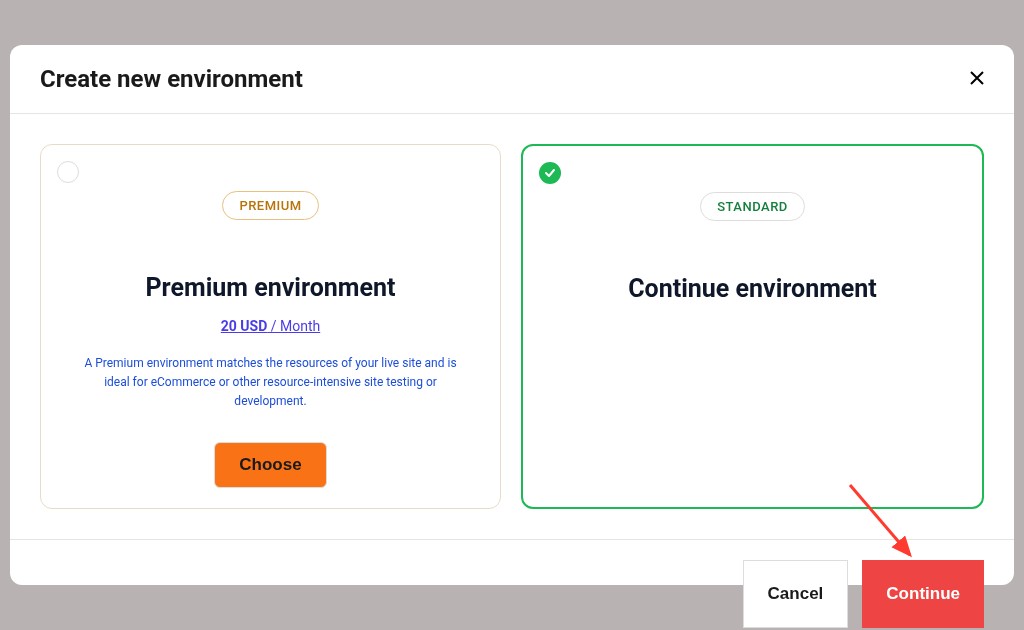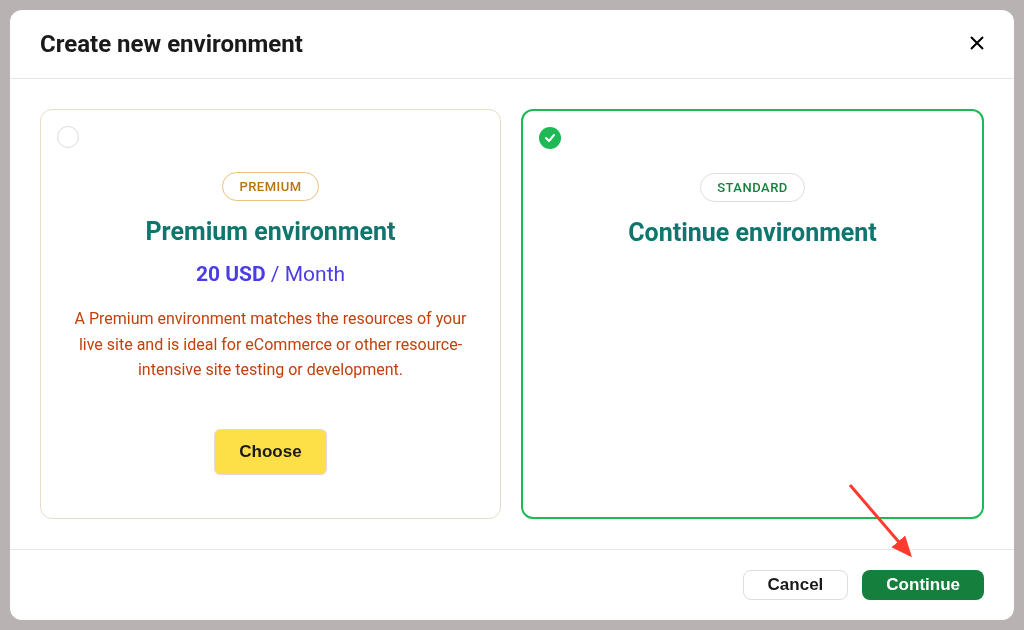--- a/index.html
+++ b/index.html
@@ -10,21 +10,21 @@
       height: 630px;
       display: flex;
       align-items: center;
       justify-content: center;
       position: relative;
     }
     .modal {
       background: #fff;
       border-radius: 12px;
       width: 1004px;
-      height: 610px;
+      height: 540px;
       display: flex;
       flex-direction: column;
       position: relative;
     }
     .modal-header {
       display: flex;
       justify-content: space-between;
       align-items: center;
       padding: 20px 30px;
       border-bottom: 1px solid #e5e5e5;
@@ -82,85 +82,87 @@
       width: 12px;
       height: 12px;
     }
     .badge {
       display: inline-block;
       padding: 6px 16px;
       border-radius: 20px;
       font-size: 13px;
       font-weight: 500;
       letter-spacing: 0.5px;
-      margin-top: 42px;
+      margin-top: 26px;
       margin-bottom: 16px;
     }
     .badge.premium {
       border: 1px solid #e8c080;
       color: #b8730a;
     }
     .badge.standard {
       border: 1px solid #ddd;
       color: #15803d;
     }
     .plan-title {
       font-size: 25px;
       font-weight: 700;
-      color: #0f766e;
+      color: #0f172a;
       margin-bottom: 16px;
+      margin-top: 37px;
     }
     .plan-price {
-      font-size: 21px;
+      font-size: 14px;
       font-weight: 700;
       color: #4a3de8;
       margin-bottom: 20px;
+      text-decoration: underline;
     }
     .plan-price .period {
       font-weight: 400;
       color: #4a3de8;
     }
     .plan-desc {
-      font-size: 16px;
-      color: #c2410c;
+      font-size: 12px;
+      color: #1d4ed8;
       line-height: 1.6;
       padding: 0 10px;
-      margin-bottom: 46px;
+      margin-bottom: 30px;
     }
     .choose-btn {
-      background: #fde047;
+      background: #f97316;
       border: 1px solid #ddd;
       border-radius: 6px;
       padding: 12px 24px;
       font-size: 17px;
       font-weight: 600;
       color: #1a1a1a;
       cursor: pointer;
     }
     .modal-footer {
       display: flex;
       justify-content: flex-end;
       gap: 14px;
       padding: 20px 30px;
       border-top: 1px solid #e5e5e5;
     }
     .btn {
-      padding: 4px 24px;
-      border-radius: 8px;
+      padding: 23px 24px;
+      border-radius: 0;
       font-size: 17px;
       font-weight: 600;
       cursor: pointer;
     }
     .btn-cancel {
       background: #fff;
       border: 1px solid #ddd;
       color: #1a1a1a;
     }
     .btn-continue {
-      background: #15803d;
+      background: #ef4444;
       border: none;
       color: #fff;
     }
     .arrow {
       position: absolute;
       top: 475px;
       left: 840px;
       pointer-events: none;
     }
   </style>

